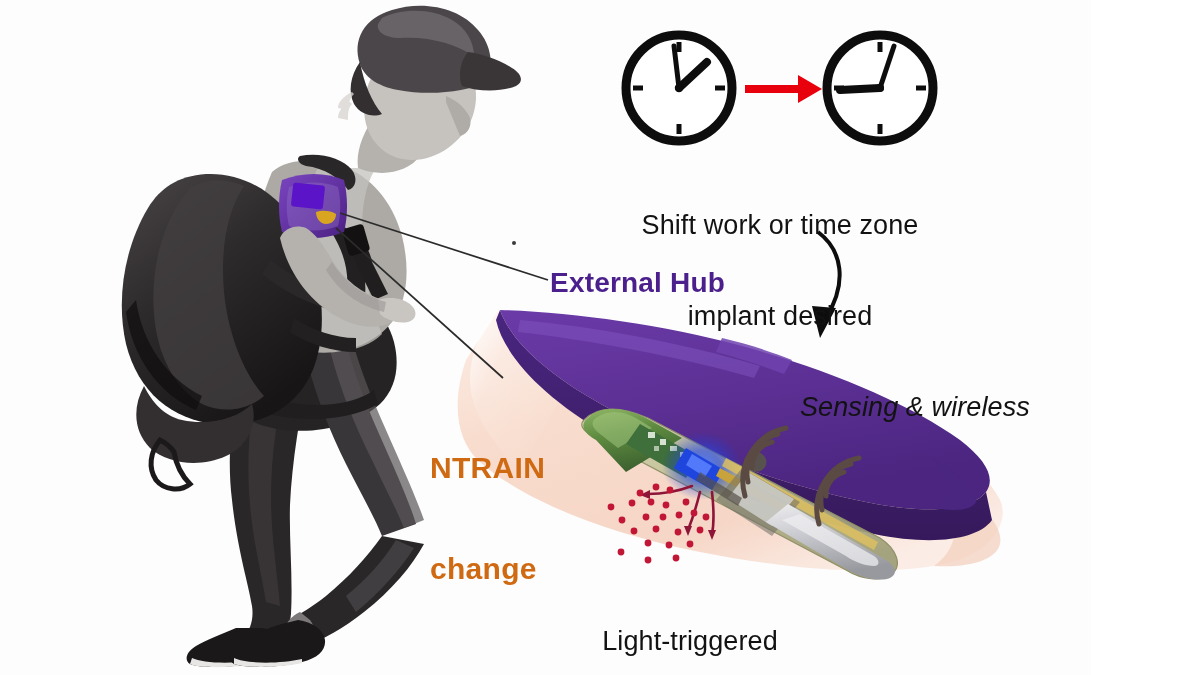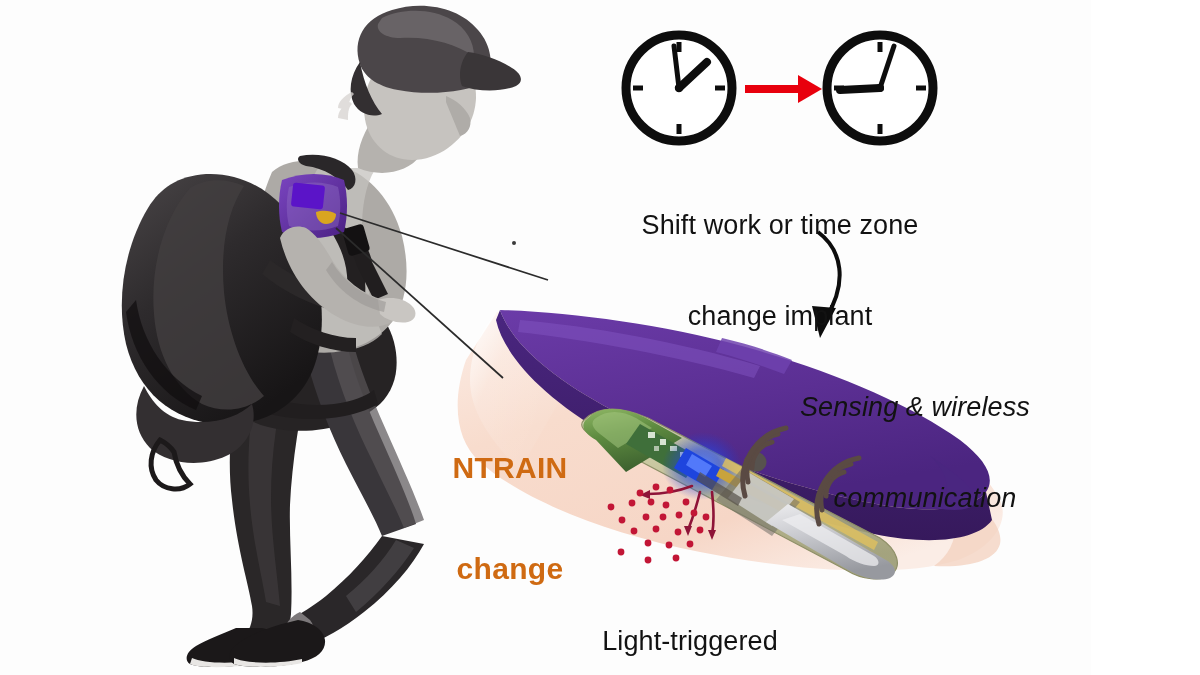--- a/index.html
+++ b/index.html
@@ -40,21 +40,20 @@
   .label-purple {
     color: #4B1F8C;
     font-size: 28px;
     font-weight: 700;
     letter-spacing: 0.2px;
   }
   .label-orange {
     color: #CF6A12;
     font-size: 30px;
     font-weight: 700;
-    text-align: center;
     letter-spacing: 0.3px;
   }
 </style>
 </head>
 <body>
 
 <div id="stage">
 
   <svg class="layer" viewBox="0 0 1200 675">
     <defs>
@@ -364,33 +363,33 @@
     </g>
 
     <g>
       <path d="M818 232 C842 250 848 282 826 318" fill="none" stroke="#0D0D0D" stroke-width="4"></path>
       <path d="M836 308 L820 338 L812 306 Z" fill="#0D0D0D"></path>
     </g>
   </svg>
 
   <div class="txt caption-black" style="left:610px; top:150px; width:340px;">
     <div>Shift work or time zone</div>
-    <div>change implant</div>
+    <div>implant desired</div>
   </div>
 
   <div class="txt caption-black" style="left:800px; top:332px; width:250px; text-align:left;font-style:italic;">
     <div>Sensing &amp; wireless</div>
-    <div style="text-align:center;">communication</div>
   </div>
 
   <div class="txt caption-black" style="left:545px; top:566px; width:290px;">
     <div>Light-triggered</div>
     
     
   </div>
 
+  <div class="txt label-purple" style="left:550px; top:267px;">External Hub</div>
 
   <div class="txt label-orange" style="left:430px; top:384px; width:160px;">
     <div>NTRAIN</div>
     <div>change</div>
   </div>
 
 </div>
 
 </body></html>

